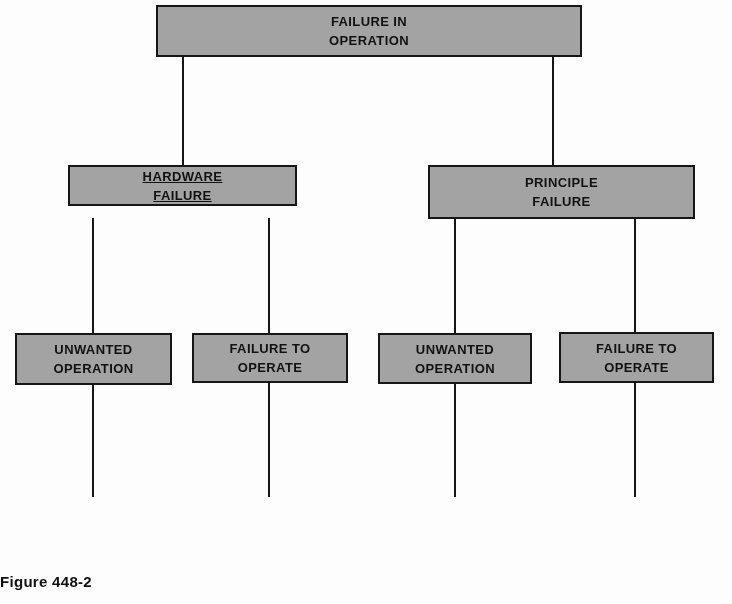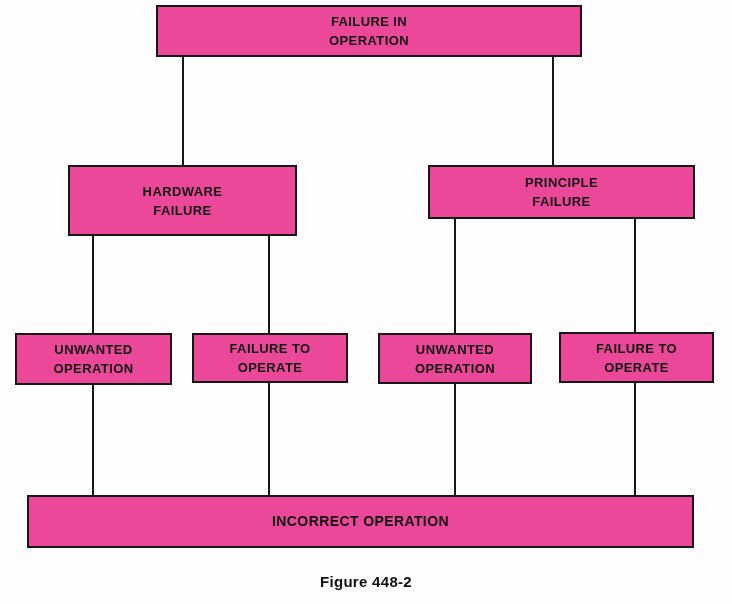--- a/index.html
+++ b/index.html
@@ -12,35 +12,35 @@
     width: 732px;
     height: 604px;
     background: #fdfdfd;
     font-family: "Liberation Sans", sans-serif;
     overflow: hidden;
   }
   .node {
     position: absolute;
     box-sizing: border-box;
     border: 2px solid #161616;
-    background: #ec4899;
+    background: #a3a3a3;
     display: flex;
     flex-direction: column;
     align-items: center;
     justify-content: center;
     text-align: center;
     font-weight: bold;
     font-size: 13px;
     line-height: 19px;
     letter-spacing: 0.4px;
     color: #111111;
     z-index: 2;
   }
   .node-root        { left: 156px; top: 5px;   width: 426px; height: 52px; }
-  .node-hw          { left: 68px;  top: 165px; width: 229px; height: 71px; }
+  .node-hw          { left: 68px;  top: 165px; width: 229px; height: 41px; text-decoration: underline; }
   .node-pr          { left: 428px; top: 165px; width: 267px; height: 54px; }
   .node-uo-hw       { left: 15px;  top: 333px; width: 157px; height: 52px; }
   .node-fo-hw       { left: 192px; top: 333px; width: 156px; height: 50px; }
   .node-uo-pr       { left: 378px; top: 333px; width: 154px; height: 51px; }
   .node-fo-pr       { left: 559px; top: 332px; width: 155px; height: 51px; }
   .node-bottom      { left: 27px;  top: 495px; width: 667px; height: 53px; font-size: 14px; }
   .vline {
     position: absolute;
     width: 2px;
     background: #161616;
@@ -54,21 +54,21 @@
   .v6  { left: 634px; top: 217px; height: 117px; }
   .v7  { left: 92px;  top: 383px; height: 114px; }
   .v8  { left: 268px; top: 381px; height: 116px; }
   .v9  { left: 454px; top: 382px; height: 115px; }
   .v10 { left: 634px; top: 381px; height: 116px; }
   .caption {
     position: absolute;
     left: 0;
     right: 0;
     top: 573px;
-    text-align: center;
+    text-align: left;
     font-weight: bold;
     font-size: 15px;
     letter-spacing: 0.3px;
     color: #111111;
   }
 </style>
 </head>
 <body>
 
 <div class="canvas">
@@ -112,19 +112,16 @@
   <div class="node node-uo-pr">
     <span>UNWANTED</span>
     <span>OPERATION</span>
   </div>
 
   <div class="node node-fo-pr">
     <span>FAILURE TO</span>
     <span>OPERATE</span>
   </div>
 
-  <div class="node node-bottom">
-    <span>INCORRECT OPERATION</span>
-  </div>
 
   <div class="caption">Figure 448-2</div>
 
 </div>
 
 </body></html>

